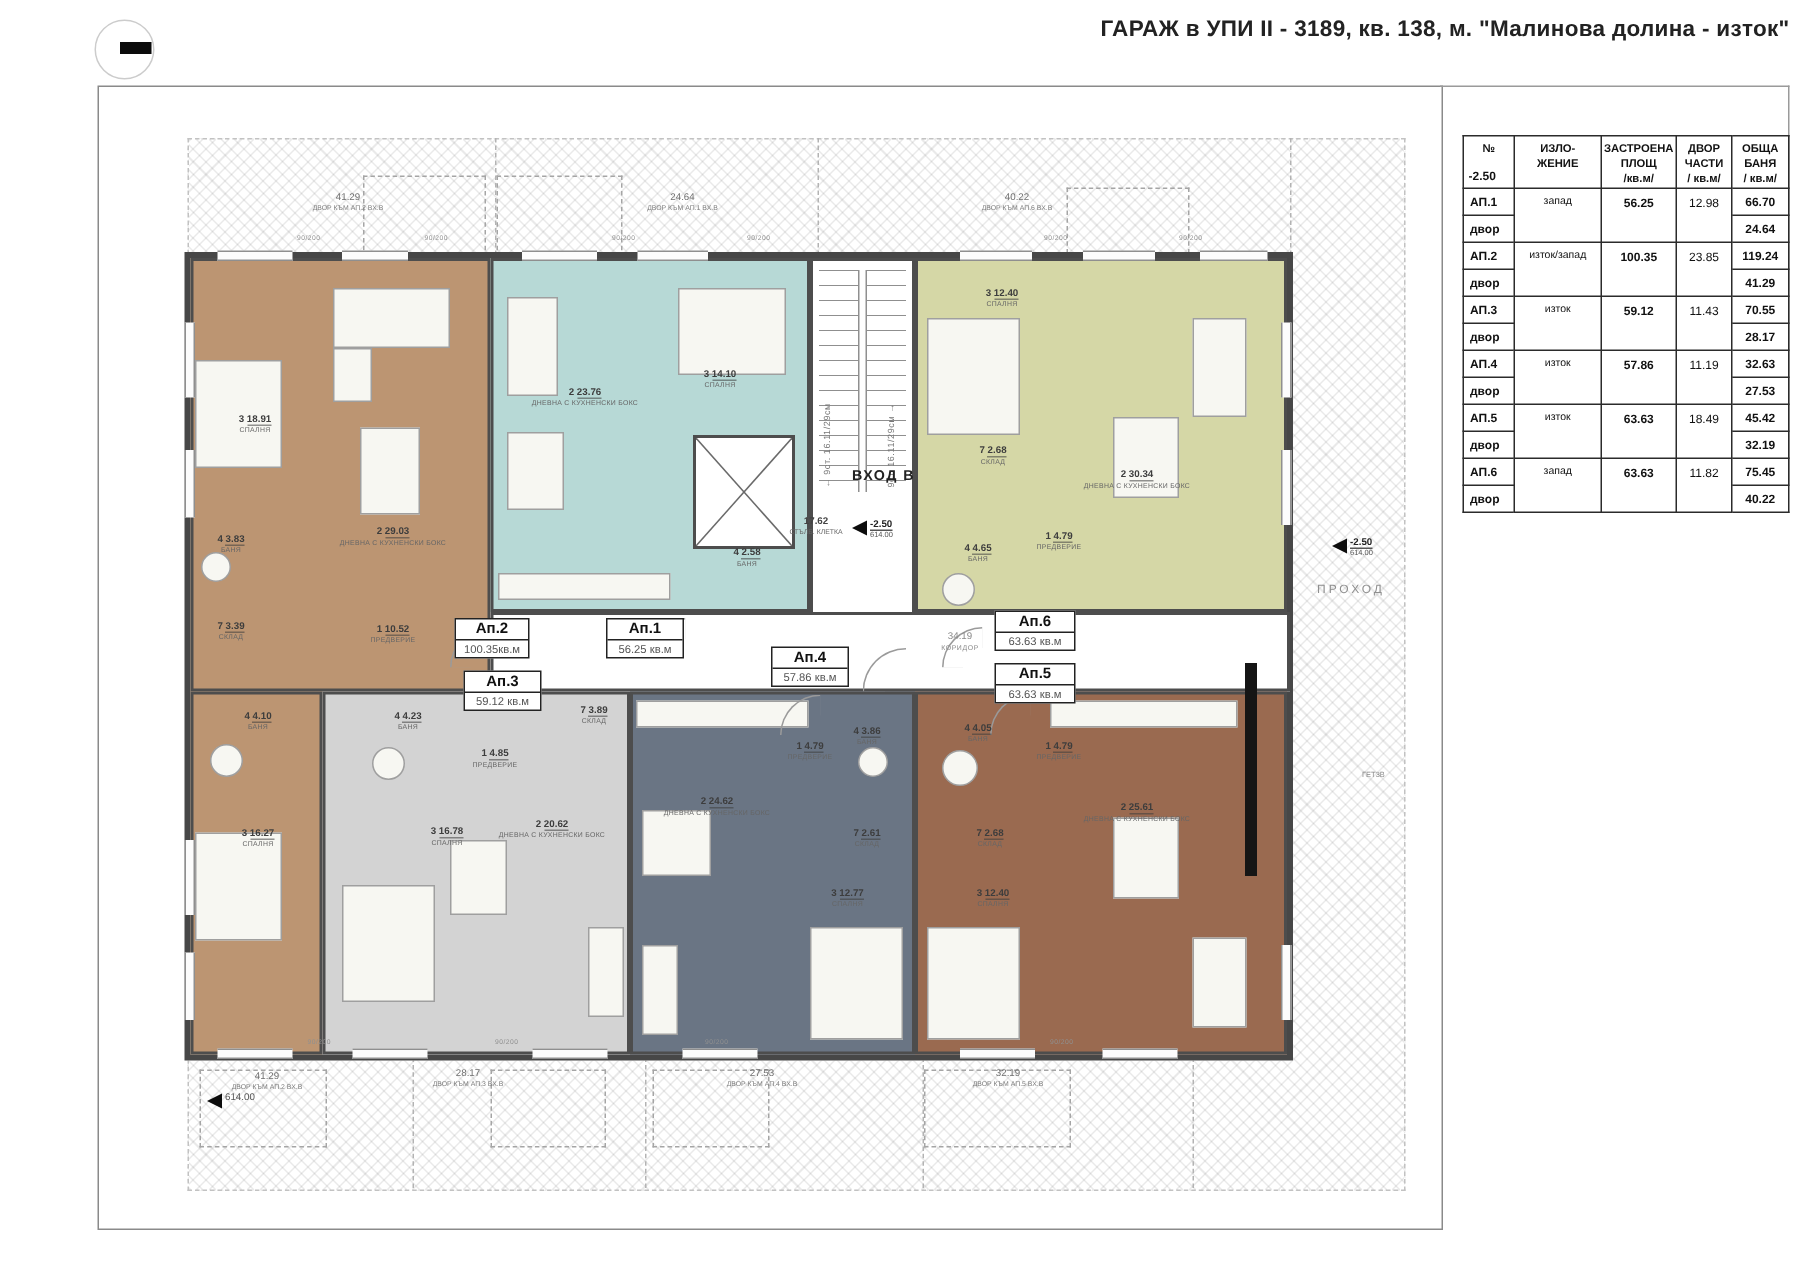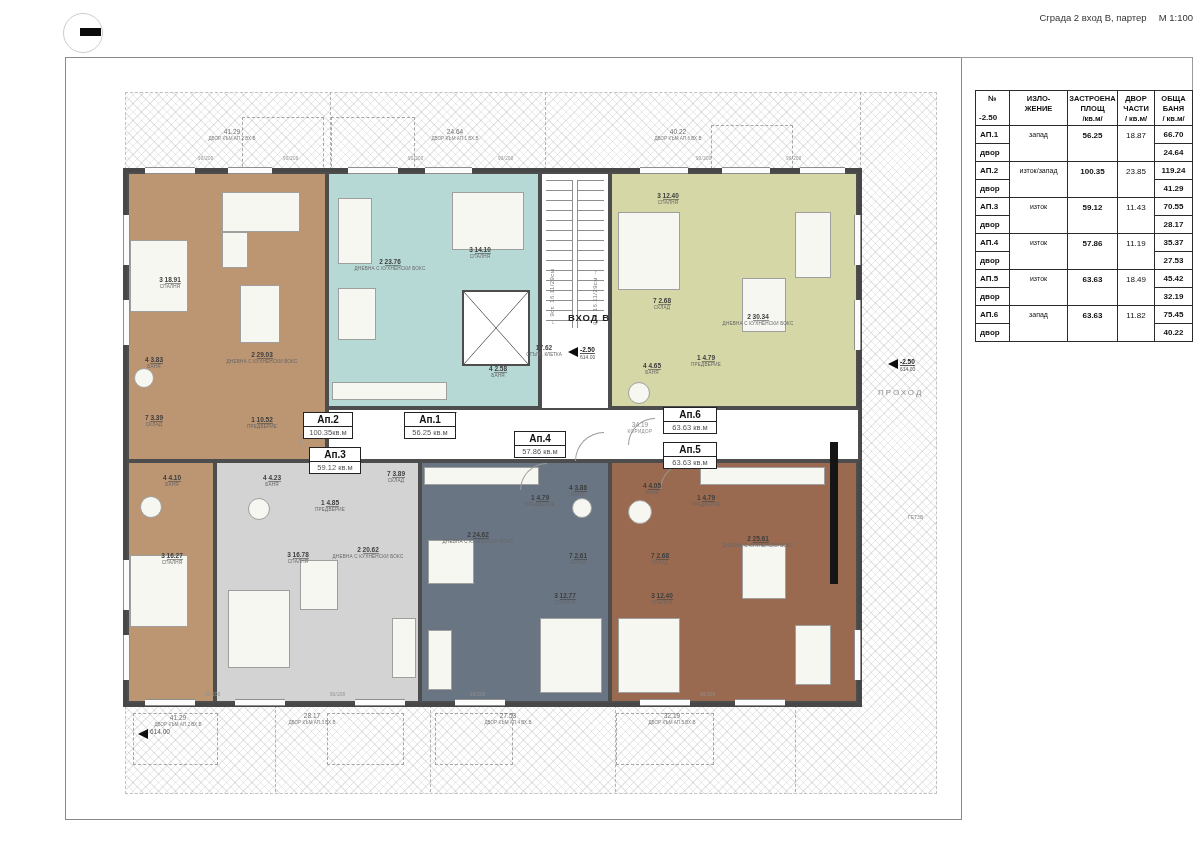--- a/index.html
+++ b/index.html
@@ -85,23 +85,21 @@
 </style>
 </head>
 <body>
 
 <div id="sheet">
 
   <div class="logo-circle"></div>
   <div class="logo-bar"></div>
 
   <div class="titleblock">
-    <div class="t3">
-      <span>Сграда 2 вход В, партер</span><span class="sc">М 1:100</span>
-    </div>
+    <div class="t2">ГАРАЖ в УПИ II - 3189, кв. 138, м. "Малинова долина - изток"</div>
   </div>
 
   <div class="frame"></div>
   <div class="topline"></div>
   <div class="rightline"></div>
 
   <div class="hatch"></div>
   <div class="dashbox" style="left:242px;top:117px;width:80px;height:53px;"></div>
   <div class="dashbox" style="left:331px;top:117px;width:82px;height:53px;"></div>
   <div class="dashbox" style="left:711px;top:125px;width:80px;height:42px;"></div>
@@ -444,21 +442,21 @@
         <th>ОБЩА
 БАНЯ
 / кв.м/</th>
       </tr>
     </thead>
     <tbody>
       <tr>
           <td class="cid">АП.1</td>
           <td class="cor" rowspan="2">запад</td>
           <td class="cb" rowspan="2">56.25</td>
-          <td class="cc" rowspan="2">18.87</td>
+          <td class="cc" rowspan="2">12.98</td>
           <td class="ct">66.70</td>
         </tr>
       <tr>
           <td class="cid">двор</td>
           <td class="ct">24.64</td>
         </tr>
       <tr>
           <td class="cid">АП.2</td>
           <td class="cor" rowspan="2">изток/запад</td>
           <td class="cb" rowspan="2">100.35</td>
@@ -478,21 +476,21 @@
         </tr>
       <tr>
           <td class="cid">двор</td>
           <td class="ct">28.17</td>
         </tr>
       <tr>
           <td class="cid">АП.4</td>
           <td class="cor" rowspan="2">изток</td>
           <td class="cb" rowspan="2">57.86</td>
           <td class="cc" rowspan="2">11.19</td>
-          <td class="ct">35.37</td>
+          <td class="ct">32.63</td>
         </tr>
       <tr>
           <td class="cid">двор</td>
           <td class="ct">27.53</td>
         </tr>
       <tr>
           <td class="cid">АП.5</td>
           <td class="cor" rowspan="2">изток</td>
           <td class="cb" rowspan="2">63.63</td>
           <td class="cc" rowspan="2">18.49</td>

